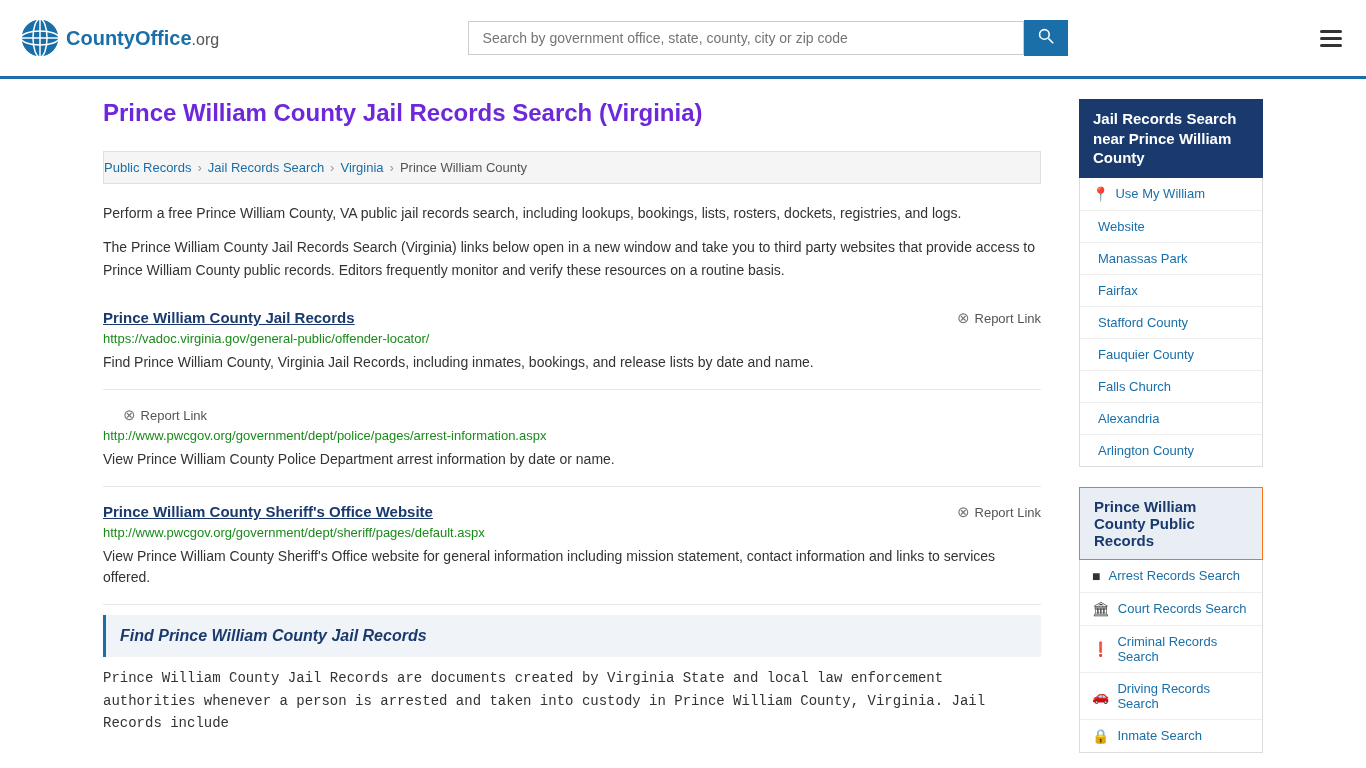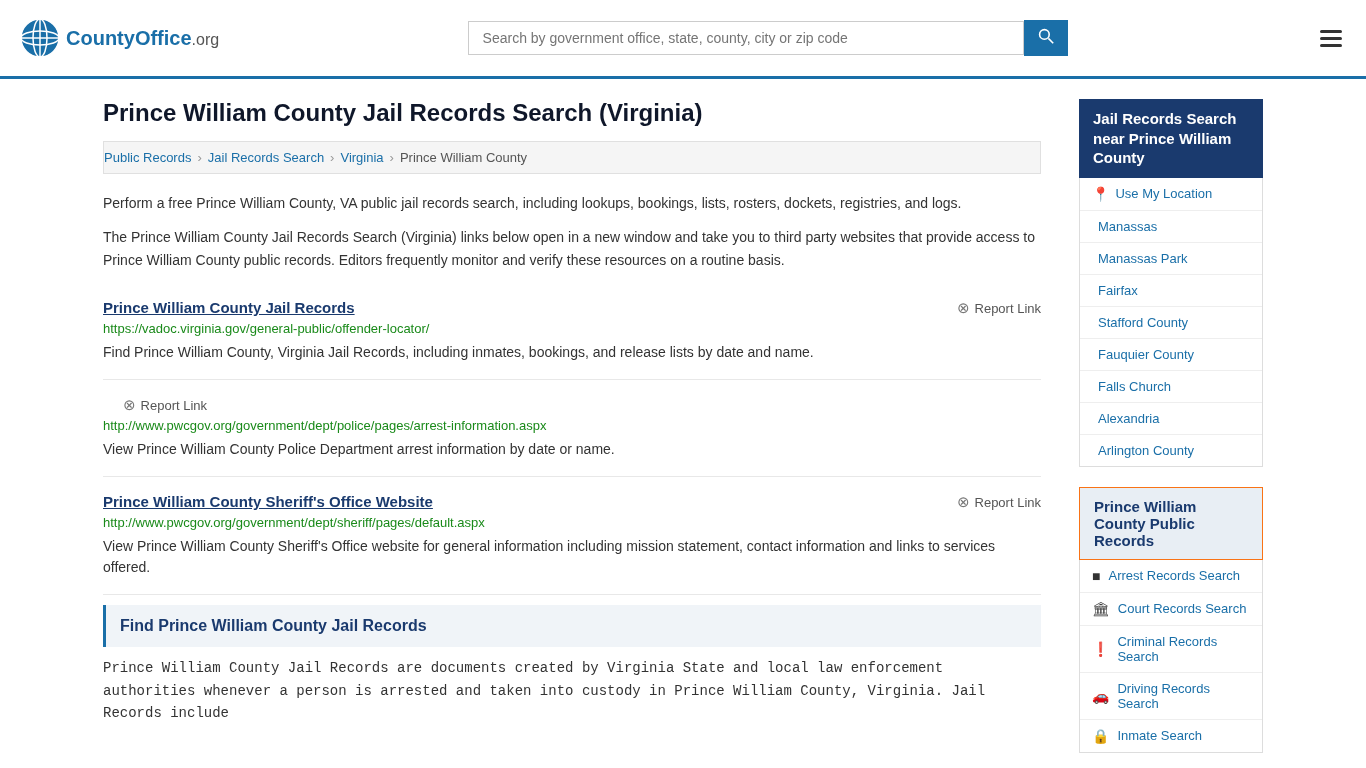--- a/index.html
+++ b/index.html
@@ -88,22 +88,22 @@
     .sidebar {
       width: 184px;
       flex-shrink: 0;
       margin-left: 8px;
     }
 
     
     .page-title {
       font-size: 24px;
       font-weight: bold;
-      color: #0f172a;
-      margin-bottom: 14px;
+      color: #6d28d9;
+      margin-bottom: 24px;
     }
 
     
     .breadcrumb {
       background: #f5f5f5;
       border: 1px solid #e0e0e0;
       padding: 8px 0;
       font-size: 13px;
       color: #555;
       margin-bottom: 18px;
@@ -177,20 +177,21 @@
     
     .section-heading {
       font-size: 16px;
       font-weight: bold;
       color: #1a3a6e;
       background: #f0f4f8;
       padding: 12px 14px;
       margin-top: 10px;
       margin-bottom: 10px;
       border-left: 3px solid #1a6fa8;
+      font-style: italic;
     }
     .section-text {
       font-size: 14px;
       color: #333;
       line-height: 1.6;
       font-family: Liberation Mono, monospace;
     }
 
     
     .sidebar-section {
@@ -355,27 +356,27 @@
     <p class="section-text">Prince William County Jail Records are documents created by Virginia State and local law enforcement authorities whenever a person is arrested and taken into custody in Prince William County, Virginia. Jail Records include</p>
   </div>
 
   <aside class="sidebar">
     <div class="sidebar-section">
       <div class="sidebar-title">Jail Records Search near Prince William County</div>
       <ul class="sidebar-list" id="nearby-list">
           <li>
             <a href="#">
     <span class="loc-icon">📍</span>
-    <span>Use My Location</span>
-  </a>
-          </li>
-          <li>
-            <a href="#">
-    <span class="loc-icon"></span>
-    <span>Manassas</span>
+    <span>Use My William</span>
+  </a>
+          </li>
+          <li>
+            <a href="#">
+    <span class="loc-icon"></span>
+    <span>Website</span>
   </a>
           </li>
           <li>
             <a href="#">
     <span class="loc-icon"></span>
     <span>Manassas Park</span>
   </a>
           </li>
           <li>
             <a href="#">

